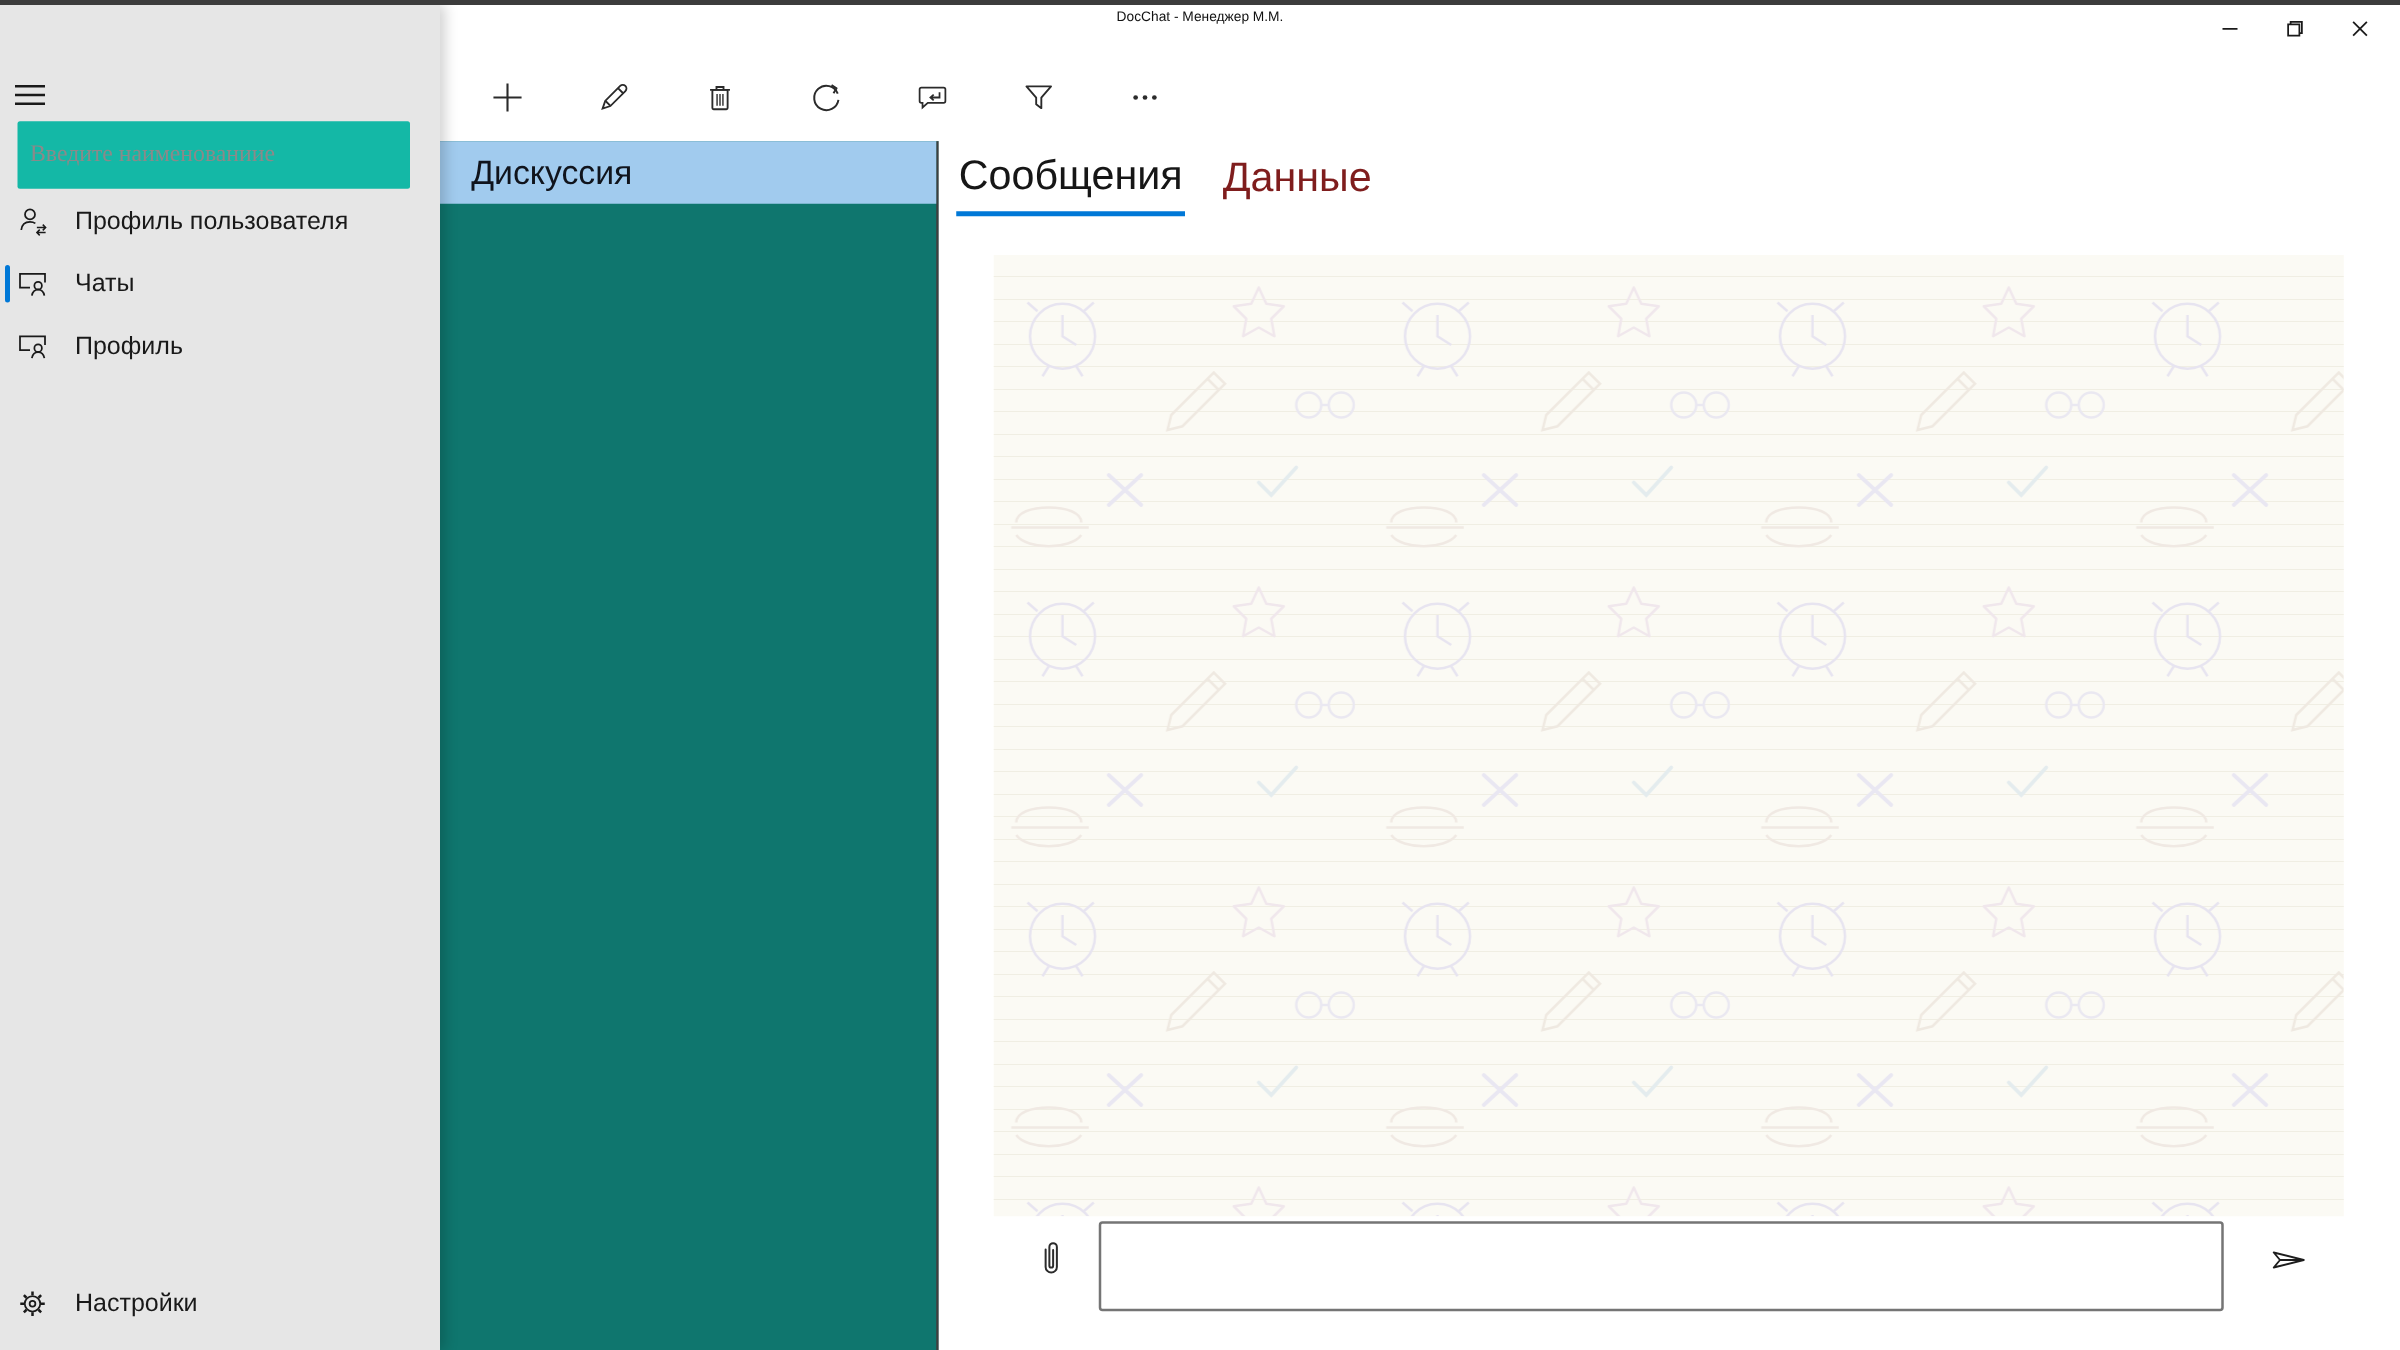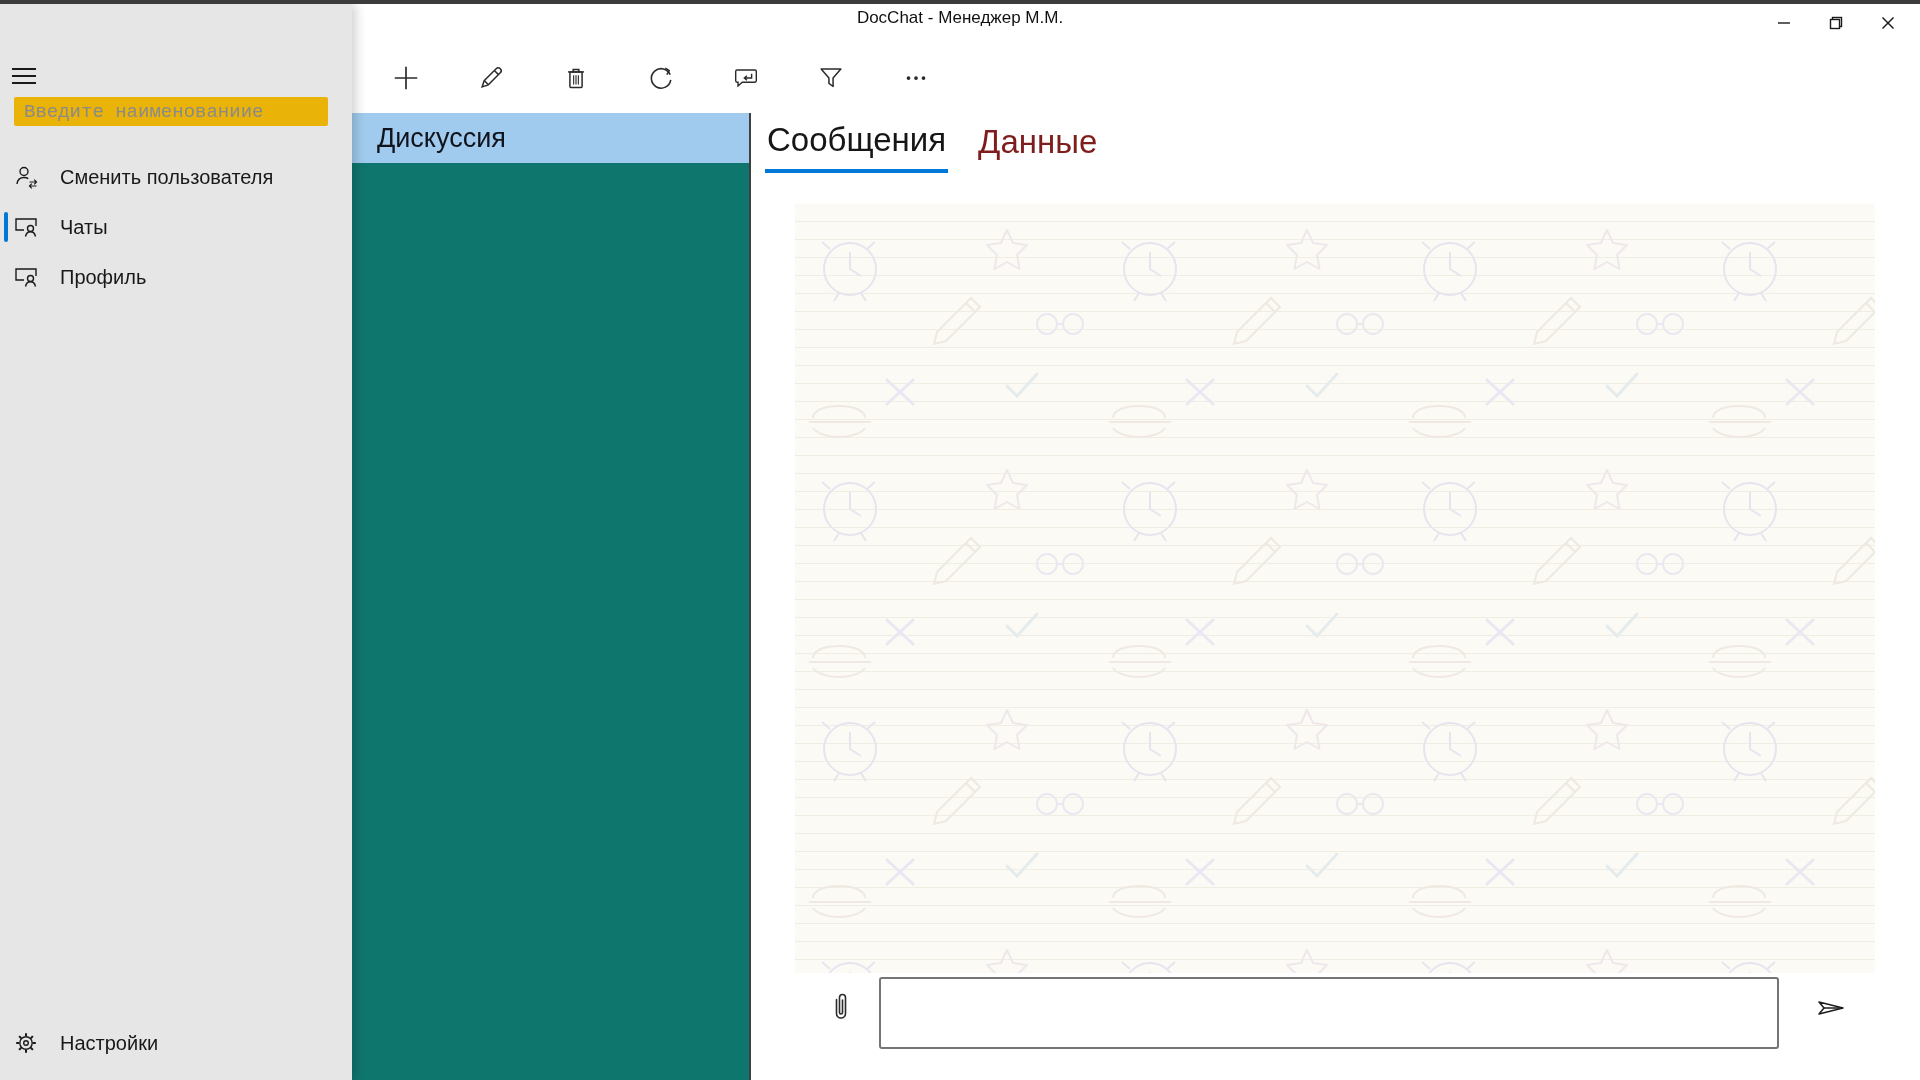--- a/index.html
+++ b/index.html
@@ -5,21 +5,21 @@
   * { margin:0; padding:0; box-sizing:border-box; }
   html,body { width:1920px; height:1080px; background:#fff; }
   body { font-family:"Liberation Sans", sans-serif; }
   .window { position:relative; width:1920px; height:1080px; background:#fff; overflow:hidden; }
 
   
   .top-border { position:absolute; left:0; top:0; width:1920px; height:4px; background:#3c3c3c; z-index:50; }
 
   
   .titlebar { position:absolute; left:0; top:4px; width:1920px; height:38px; background:#fff; z-index:5; }
-  .title-text { position:absolute; left:0; right:0; top:4px; text-align:center; font-size:17px; color:#111; }
+  .title-text { position:absolute; left:0; right:0; top:4px; text-align:center; font-size:11px; color:#111; }
   .win-controls { position:absolute; right:6px; top:0; height:38px; display:flex; }
   .win-btn { width:52px; height:38px; display:flex; align-items:center; justify-content:center; background:transparent; border:none; cursor:pointer; }
   .win-btn svg { display:block; }
 
   
   .content { position:absolute; left:352px; top:42px; width:1568px; height:1038px; background:#fff; }
   .toolbar { position:absolute; left:0; top:0; width:100%; height:71px; display:flex; align-items:center; padding-left:30px; }
   .tool-btn { width:48px; height:52px; margin-right:37px; background:transparent; border:none; display:flex; align-items:center; justify-content:center; cursor:pointer; }
   .tool-btn svg { display:block; }
 
@@ -44,21 +44,21 @@
 
   
   .attach-btn { position:absolute; left:72px; top:876px; width:36px; height:38px; background:none; border:none; cursor:pointer; }
   .message-box { position:absolute; left:128px; top:864px; width:900px; height:72px; border:2px solid #757575; border-radius:3px; background:#fff; resize:none; outline:none; font-size:20px; font-family:"Liberation Sans",sans-serif; padding:8px 10px; color:#222; }
   .send-btn { position:absolute; left:1060px; top:878px; width:40px; height:36px; background:none; border:none; cursor:pointer; }
 
   
   .sidebar { position:absolute; left:0; top:4px; width:352px; height:1076px; background:#e6e6e6; z-index:20; box-shadow:4px 0 10px rgba(0,0,0,0.18); }
   .hamburger { position:absolute; left:12px; top:48px; width:36px; height:28px; background:none; border:none; cursor:pointer; }
   .hamburger span { display:block; width:24px; height:2px; background:#1a1a1a; margin:5px 0 0 0; }
-  .search-input { position:absolute; left:14px; top:93px; width:314px; height:29px; background:#eab308; border:none; border-radius:2px; padding:0 10px; font-size:19px; color:#4c4c4c; outline:none; font-family:Liberation Mono, monospace; }
+  .search-input { position:absolute; left:14px; top:93px; width:314px; height:54px; background:#14b8a6; border:none; border-radius:2px; padding:0 10px; font-size:19px; color:#4c4c4c; outline:none; font-family:Liberation Serif, serif; }
   .search-input::placeholder { color:#8a8a8a; opacity:1; }
   .nav { position:absolute; left:0; top:148px; width:352px; }
   .nav-item { position:relative; width:100%; height:50px; display:flex; align-items:center; background:none; border:none; cursor:pointer; text-align:left; }
   .nav-item .icon { width:26px; height:26px; margin-left:13px; flex:0 0 auto; }
   .nav-item .label { margin-left:21px; font-size:20px; color:#191919; font-family:"Liberation Sans",sans-serif; }
   .nav-item .indicator { display:none; }
   .nav-item.selected .indicator { display:block; position:absolute; left:4px; top:10px; width:4px; height:30px; background:#0078d7; border-radius:2px; }
   .settings-item { top:1014px; position:absolute; left:0; width:352px; }
 </style>
 </head>
@@ -253,21 +253,21 @@
       <button class="nav-item">
 
         <span class="icon">
           <svg width="26" height="26" viewBox="0 0 26 26" stroke="#1a1a1a" stroke-width="1.4" fill="none">
             <circle cx="11" cy="7.5" r="4"></circle>
             <path d="M4 20c.5-4.5 3.5-6.5 7-6.5 1.6 0 3.1.4 4.3 1.2"></path>
             <path d="M16.5 18h7m-2.3-2.3L23.5 18l-2.3 2.3" stroke-width="1.2"></path>
             <path d="M23.5 22.5h-7m2.3 2.3l-2.3-2.3 2.3-2.3" stroke-width="1.2" transform="translate(0,-0.5)"></path>
           </svg>
         </span>
-        <span class="label">Сменить пользователя</span>
+        <span class="label">Профиль пользователя</span>
       </button>
 
       <button class="nav-item selected">
         <span class="indicator"></span>
         <span class="icon">
           <svg width="26" height="26" viewBox="0 0 26 26" stroke="#1a1a1a" stroke-width="1.4" fill="none">
             <path d="M23 12V5H3v11h8"></path>
             <circle cx="17.5" cy="14.5" r="3"></circle>
             <path d="M12.5 22.5c.6-3.2 2.6-4.8 5-4.8s4.4 1.6 5 4.8"></path>
           </svg>

